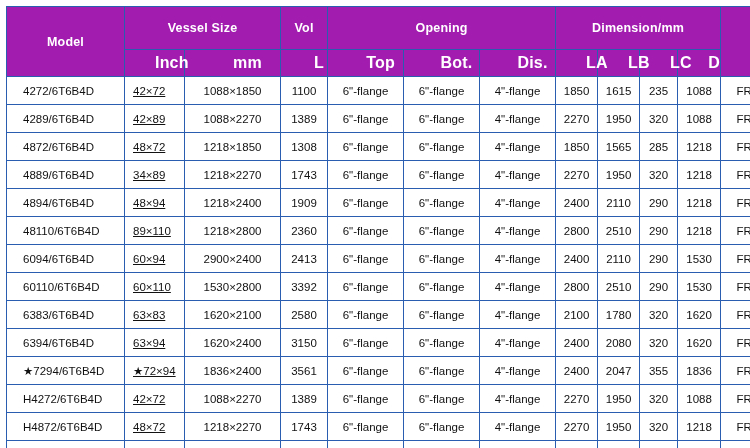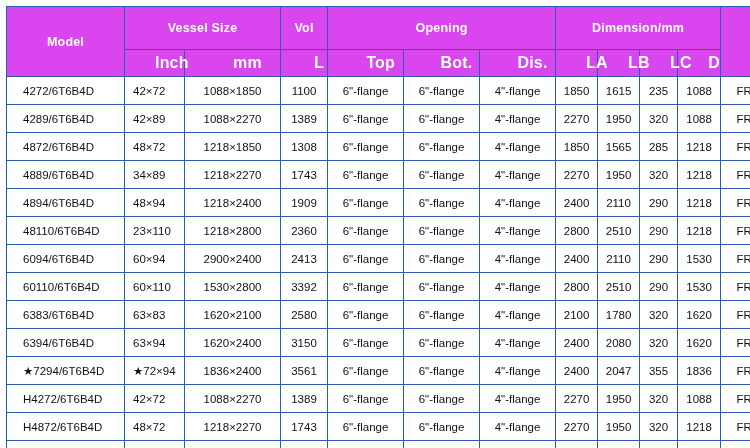--- a/index.html
+++ b/index.html
@@ -27,21 +27,21 @@
     table-layout: fixed;
     border: 1px solid #1e4fa0;
   }
   table.spec th, table.spec td {
     border: 1px solid #2a5cb0;
     text-align: center;
     vertical-align: middle;
     padding: 0;
   }
   thead th {
-    background: #d946ef;
+    background: #a21caf;
     color: #ffffff;
     font-weight: bold;
     font-size: 12.5px;
     letter-spacing: 0.2px;
   }
   thead tr.row1 th { height: 42px; }
   thead tr.row2 th { height: 26px; font-size: 16px; padding-left: 30px; }
   tbody td {
     height: 27px;
     font-size: 11.5px;
@@ -50,20 +50,21 @@
     white-space: nowrap;
   }
   tbody td.model {
     font-size: 11.5px;
     padding-left: 16px;
     text-align: left;
   }
   tbody td.inch {
     padding-left: 8px;
     text-align: left;
+    text-decoration: underline;
   }
   tbody tr:last-child td { border-bottom: 1px solid #2a5cb0; }
 
   
   col.c-model { width: 118px; }
   col.c-inch  { width: 60px; }
   col.c-mm    { width: 96px; }
   col.c-vol   { width: 47px; }
   col.c-top   { width: 76px; }
   col.c-bot   { width: 76px; }
@@ -181,21 +182,21 @@
           <td>6"-flange</td>
           <td>4"-flange</td>
           <td>2400</td>
           <td>2110</td>
           <td>290</td>
           <td>1218</td>
           <td>FRP Tripod</td>
         </tr>
         <tr>
           <td class="model">48110/6T6B4D</td>
-          <td class="inch">23×110</td>
+          <td class="inch">89×110</td>
           <td>1218×2800</td>
           <td>2360</td>
           <td>6"-flange</td>
           <td>6"-flange</td>
           <td>4"-flange</td>
           <td>2800</td>
           <td>2510</td>
           <td>290</td>
           <td>1218</td>
           <td>FRP Tripod</td>

